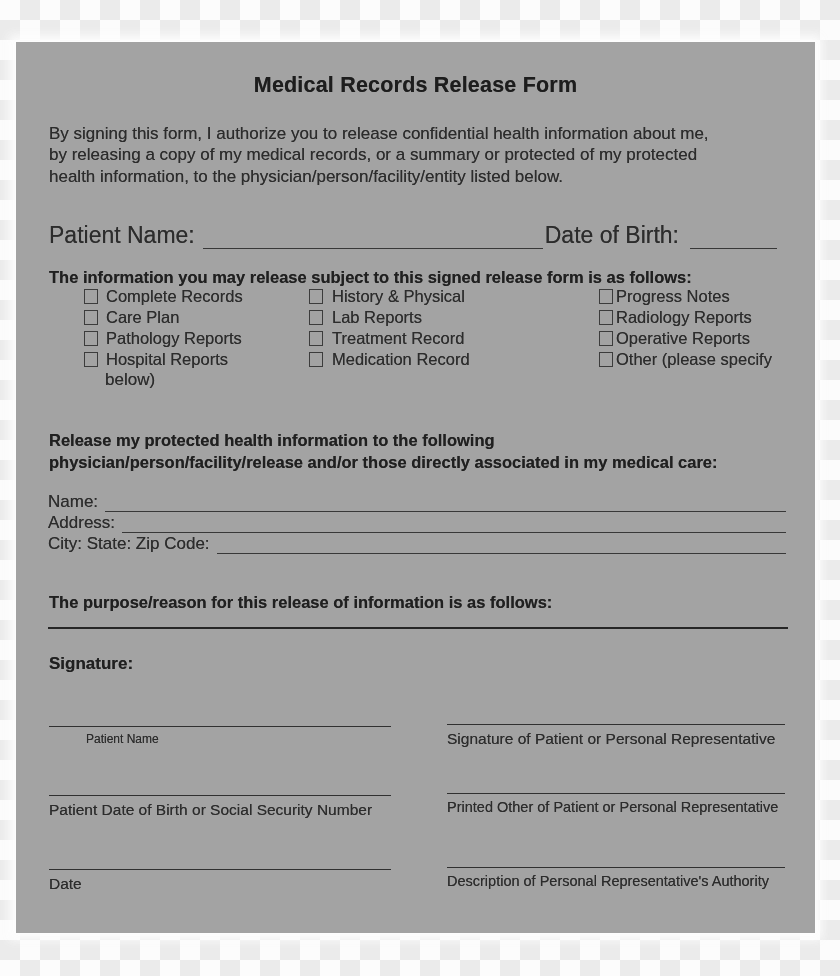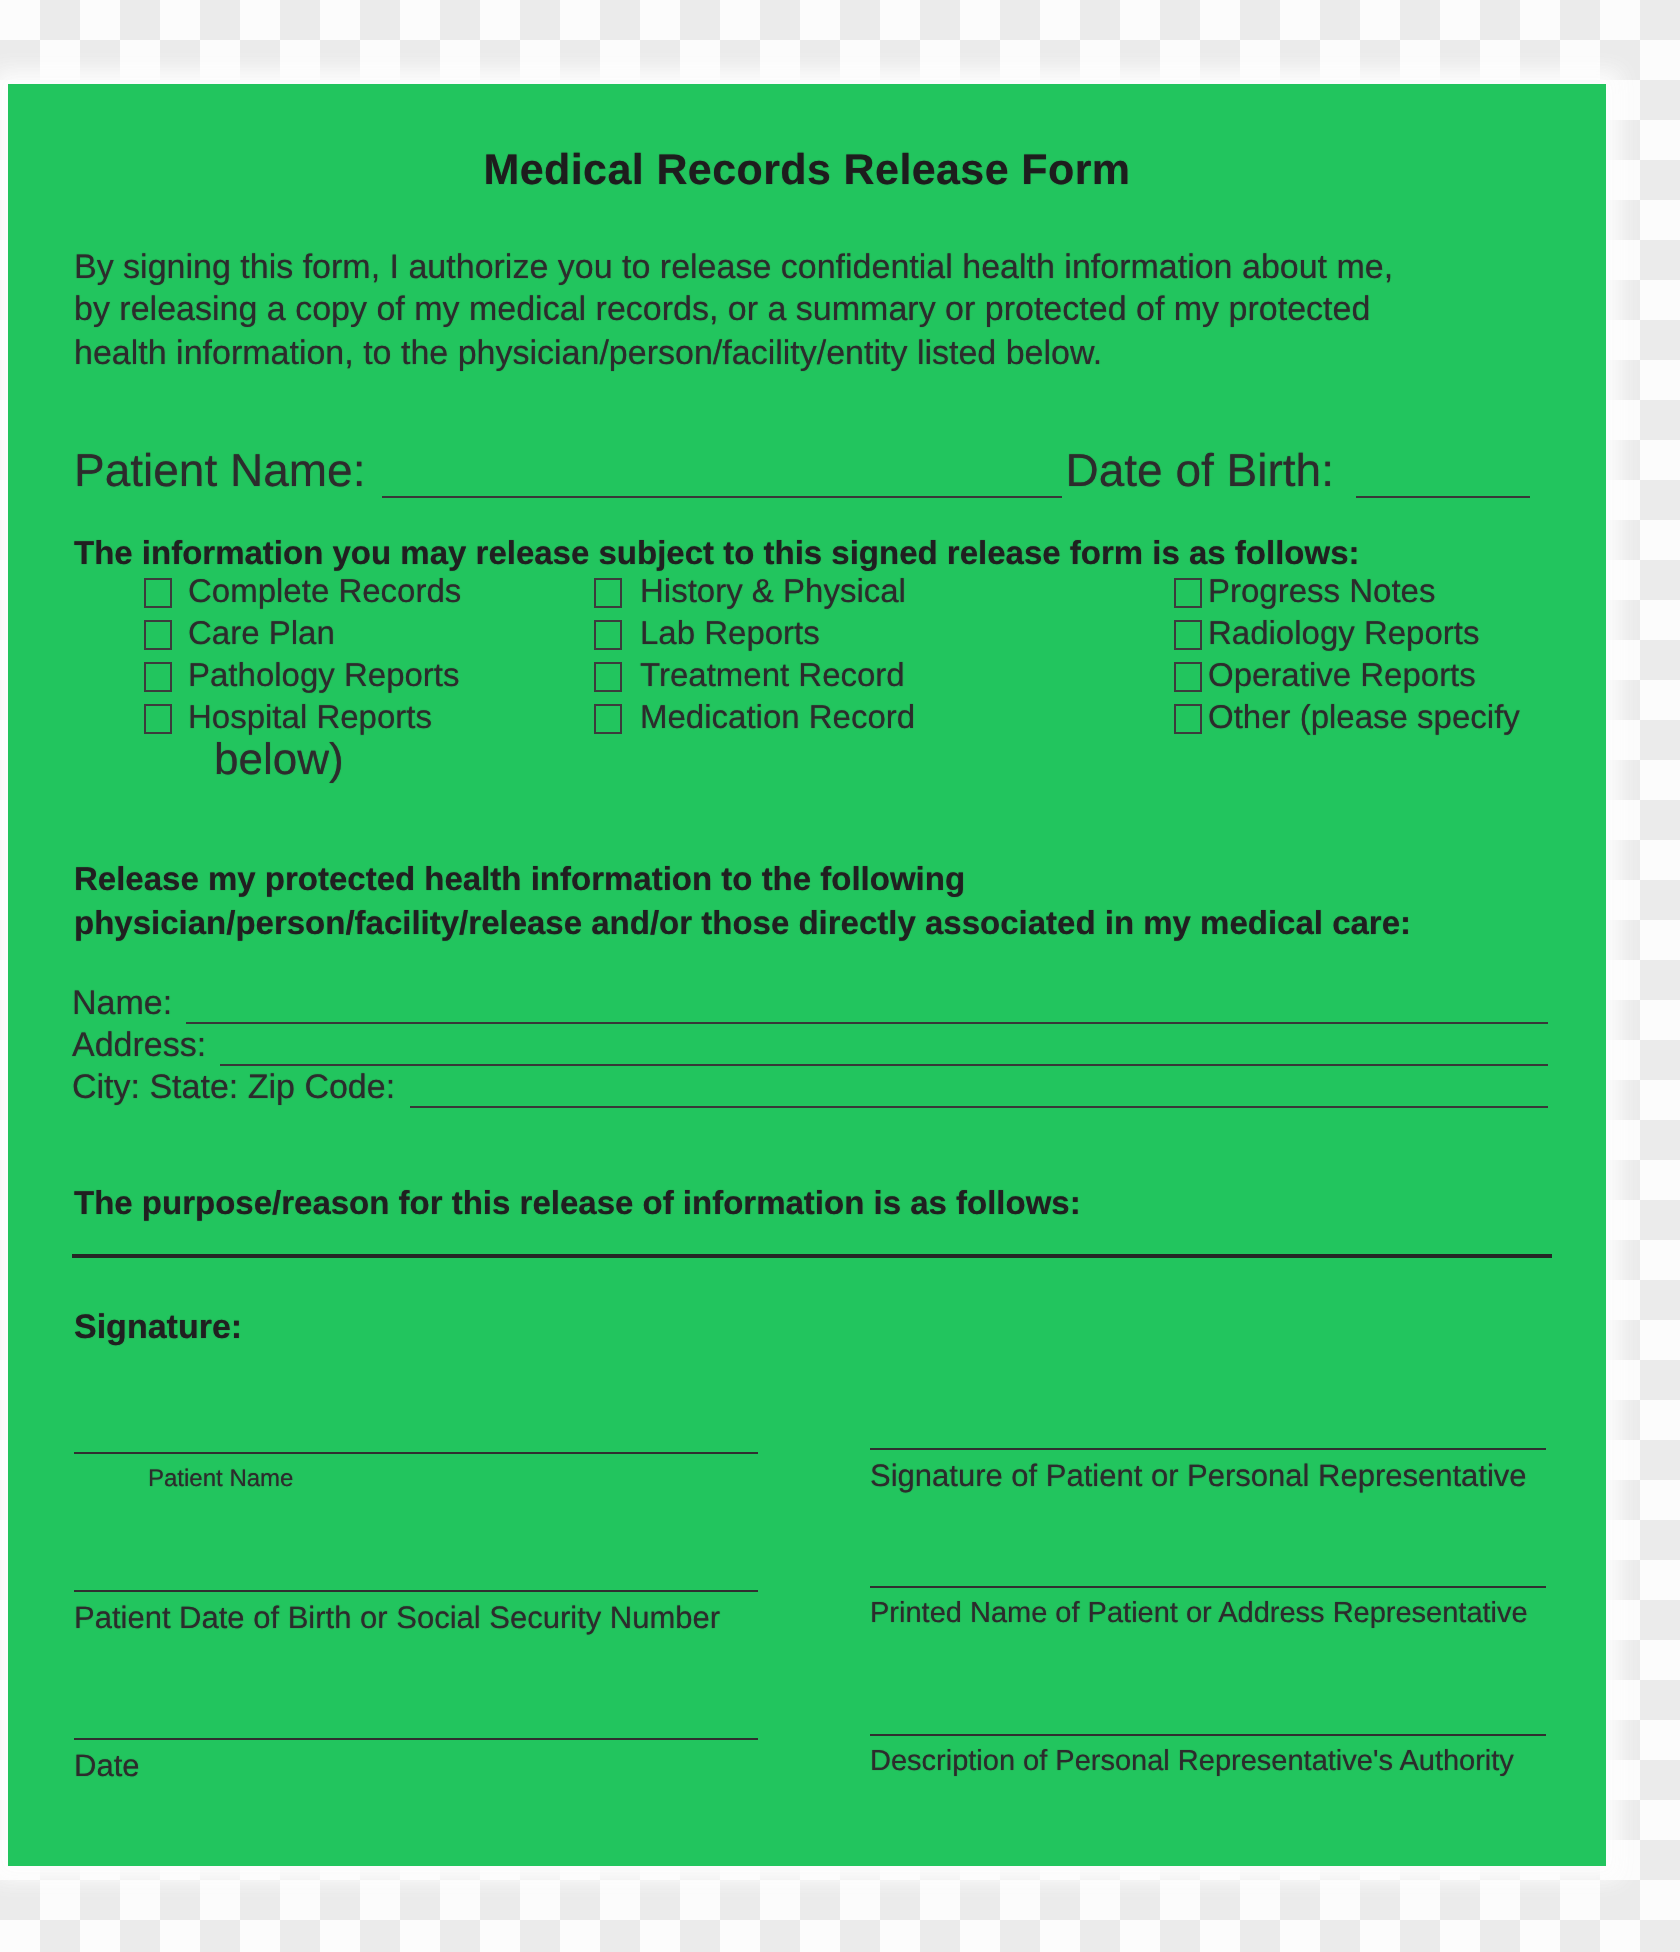--- a/index.html
+++ b/index.html
@@ -4,22 +4,22 @@
 <style>
   html, body { margin: 0; padding: 0; }
   body {
     width: 840px; height: 976px; overflow: hidden; position: relative;
     font-family: "Liberation Sans", sans-serif;
     
     background: repeating-conic-gradient(#ebebeb 0% 25%, #fcfcfc 0% 50%);
     background-size: 40px 40px;
   }
   .page {
-    position: absolute; left: 4px; top: 42px; width: 799px; height: 891px;
-    background: #22c55e;
+    position: absolute; left: 16px; top: 42px; width: 799px; height: 891px;
+    background: #a3a3a3;
     box-shadow: 0 0 10px 7px rgba(253,253,253,0.97);
     color: #2c2c2c;
   }
   .page * { text-shadow: 0 0 0.5px rgba(48,48,48,0.75); }
 
   .title {
     position: absolute; top: 31px; left: 0; width: 100%;
     text-align: center; font-size: 21.5px; font-weight: bold; color: #1d1d1d;
     letter-spacing: 0.2px; margin: 0;
   }
@@ -49,21 +49,21 @@
   .col { position: absolute; top: 247px; display: flex; flex-direction: column; gap: 7px; }
   .col-1 { left: 68px; }
   .col-2 { left: 293px; }
   .col-3 { left: 583px; }
   .cbrow { display: flex; align-items: center; height: 14px; white-space: nowrap; }
   .cb { width: 12px; height: 13px; border: 1.7px solid #3c3c3c; background: transparent; flex: 0 0 auto; }
   .col-1 .cb { margin-right: 8px; }
   .col-2 .cb { margin-right: 9px; }
   .col-3 .cb { margin-right: 3px; }
   .cbl { font-size: 16.5px; }
-  .continuation { margin-left: 35px; font-size: 22px; height: 14px; display: flex; align-items: center; }
+  .continuation { margin-left: 21px; font-size: 17px; height: 14px; display: flex; align-items: center; }
 
   .h-recipient { top: 388px; line-height: 21.5px; }
 
   .frow {
     position: absolute; left: 32px; width: 738px; height: 21px;
     display: flex; align-items: flex-end; font-size: 17px; white-space: nowrap;
   }
   .frow .fill { flex: 1; margin-left: 7px; }
   .frow-name { top: 449px; }
   .frow-address { top: 470px; }
@@ -200,21 +200,21 @@
     <div class="sigline"></div>
     <div class="siglabel">Signature of Patient or Personal Representative</div>
   </div>
 
   <div class="sigcell sig-l sig-r2l">
     <div class="sigline"></div>
     <div class="siglabel">Patient Date of Birth or Social Security Number</div>
   </div>
   <div class="sigcell sig-r sig-r2r">
     <div class="sigline"></div>
-    <div class="siglabel">Printed Name of Patient or Address Representative</div>
+    <div class="siglabel">Printed Other of Patient or Personal Representative</div>
   </div>
 
   <div class="sigcell sig-l sig-r3l">
     <div class="sigline"></div>
     <div class="siglabel">Date</div>
   </div>
   <div class="sigcell sig-r sig-r3r">
     <div class="sigline"></div>
     <div class="siglabel">Description of Personal Representative's Authority</div>
   </div>

